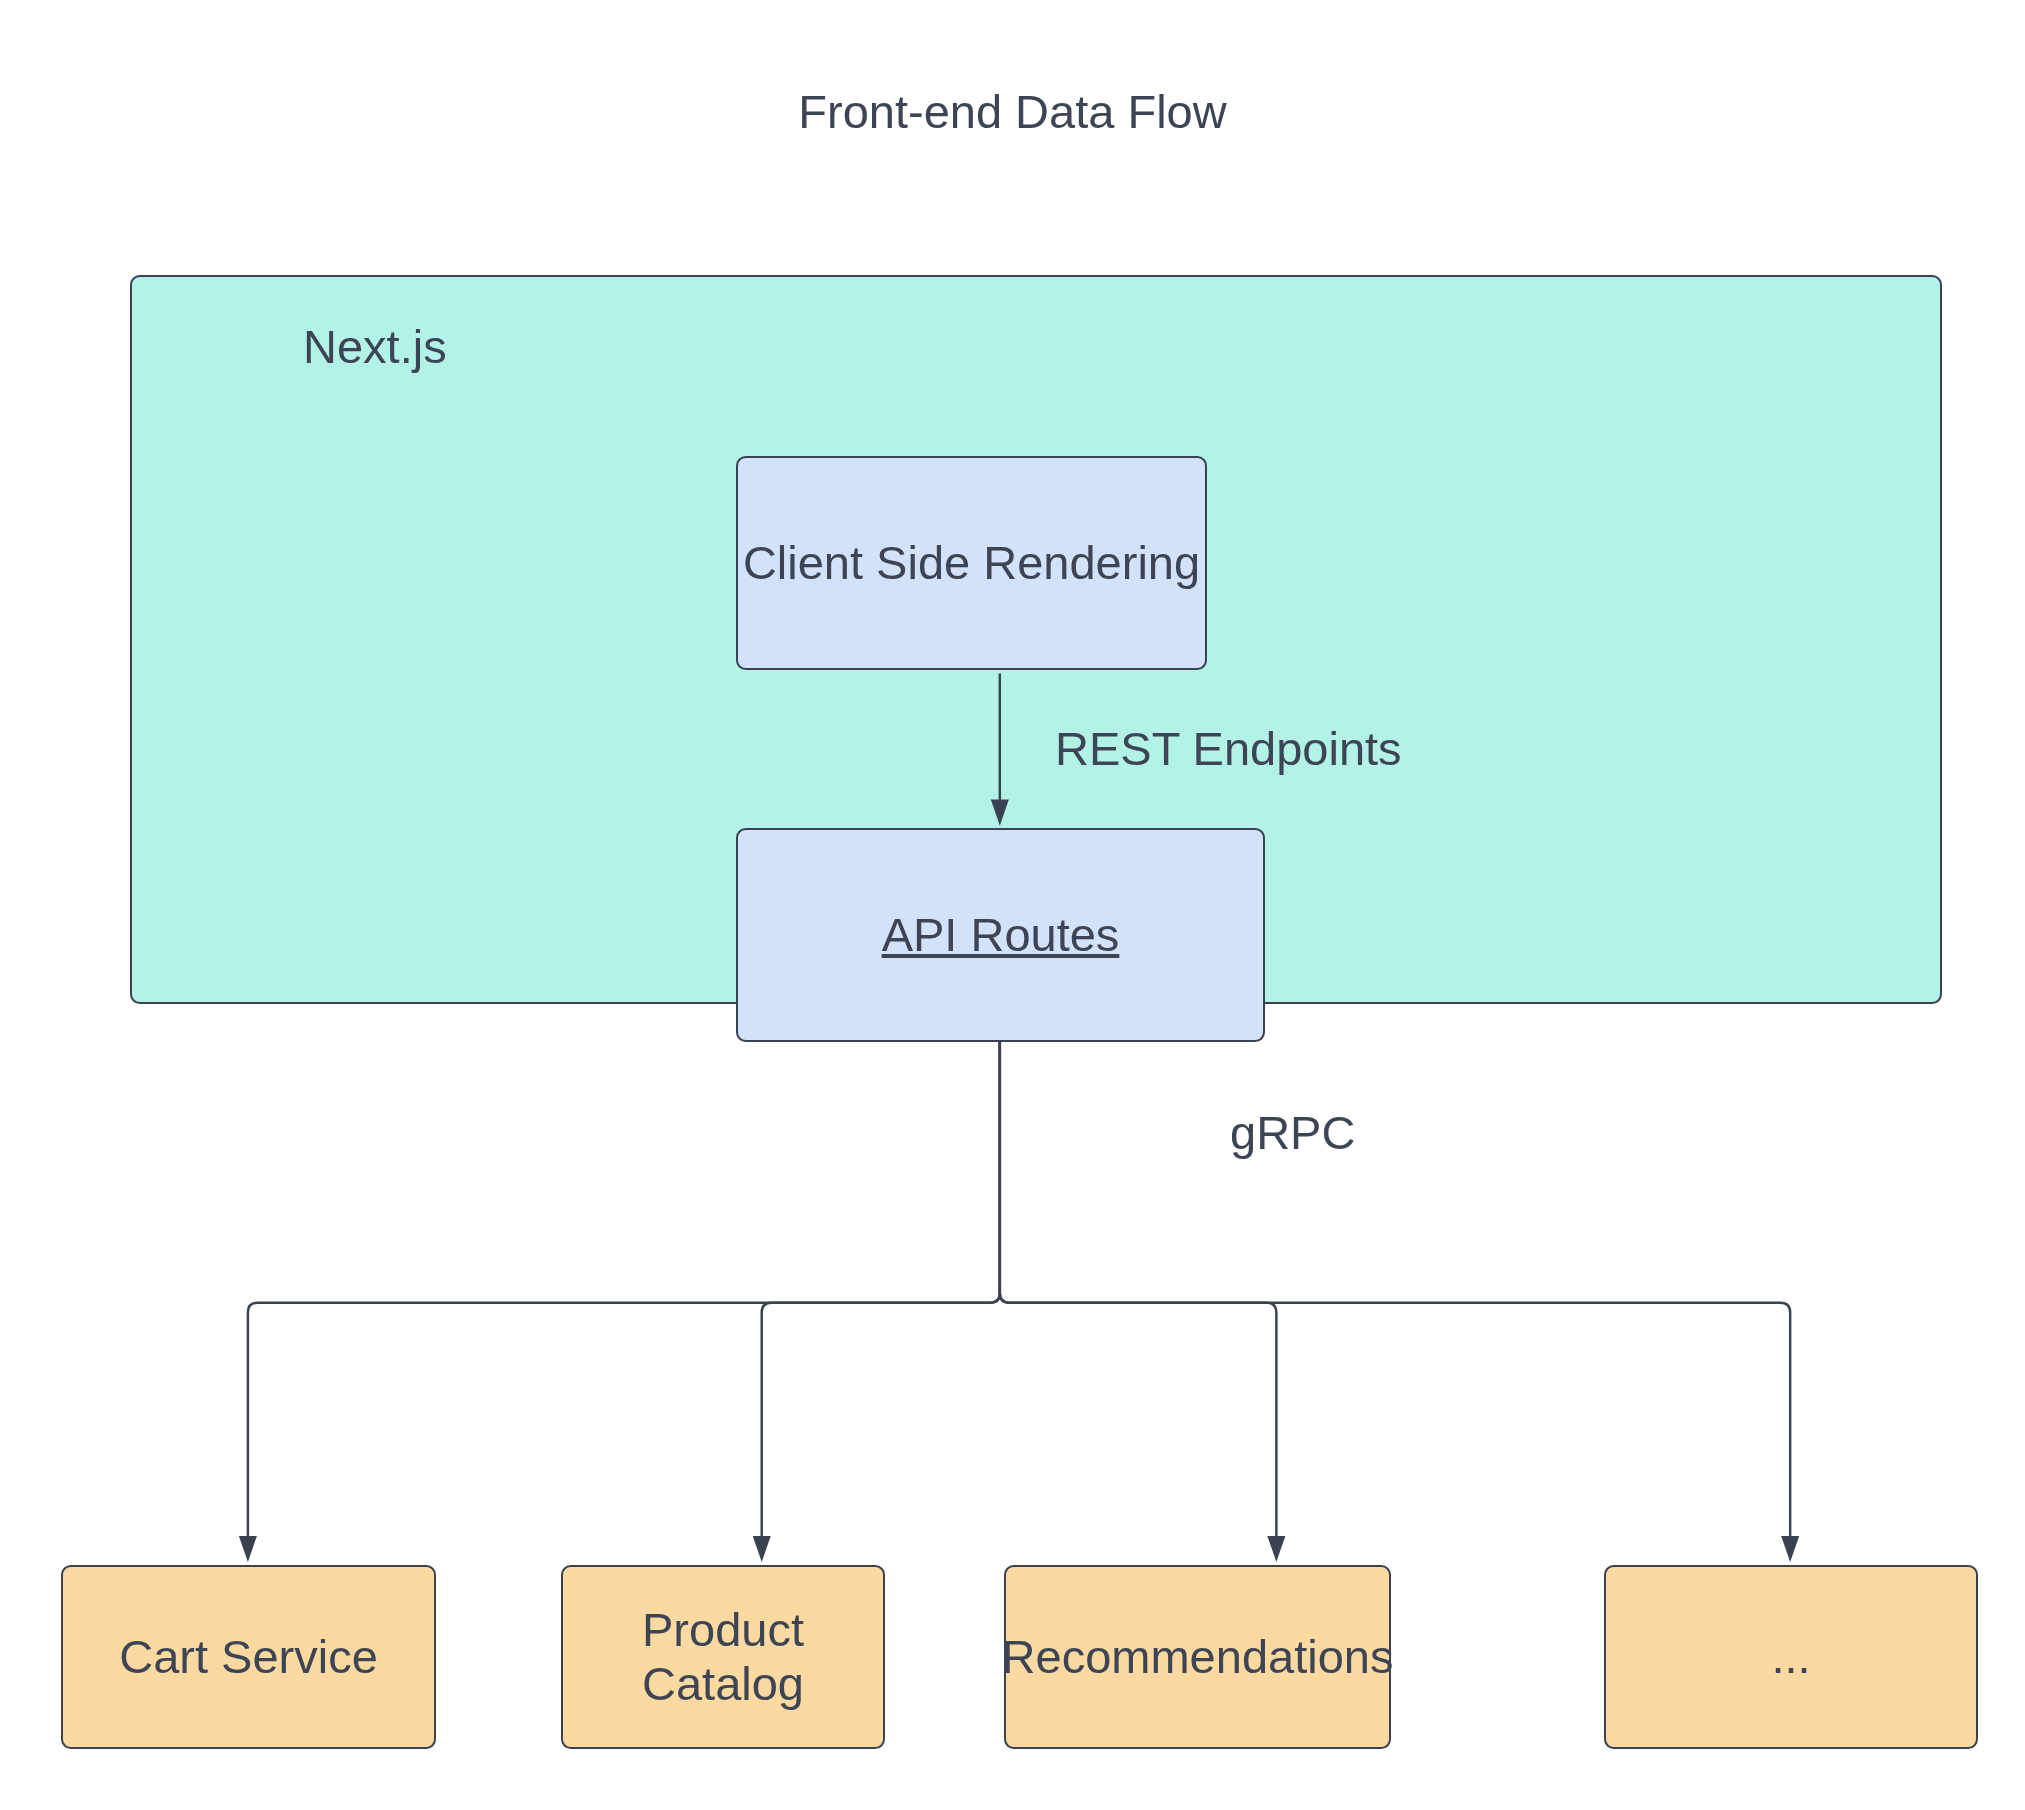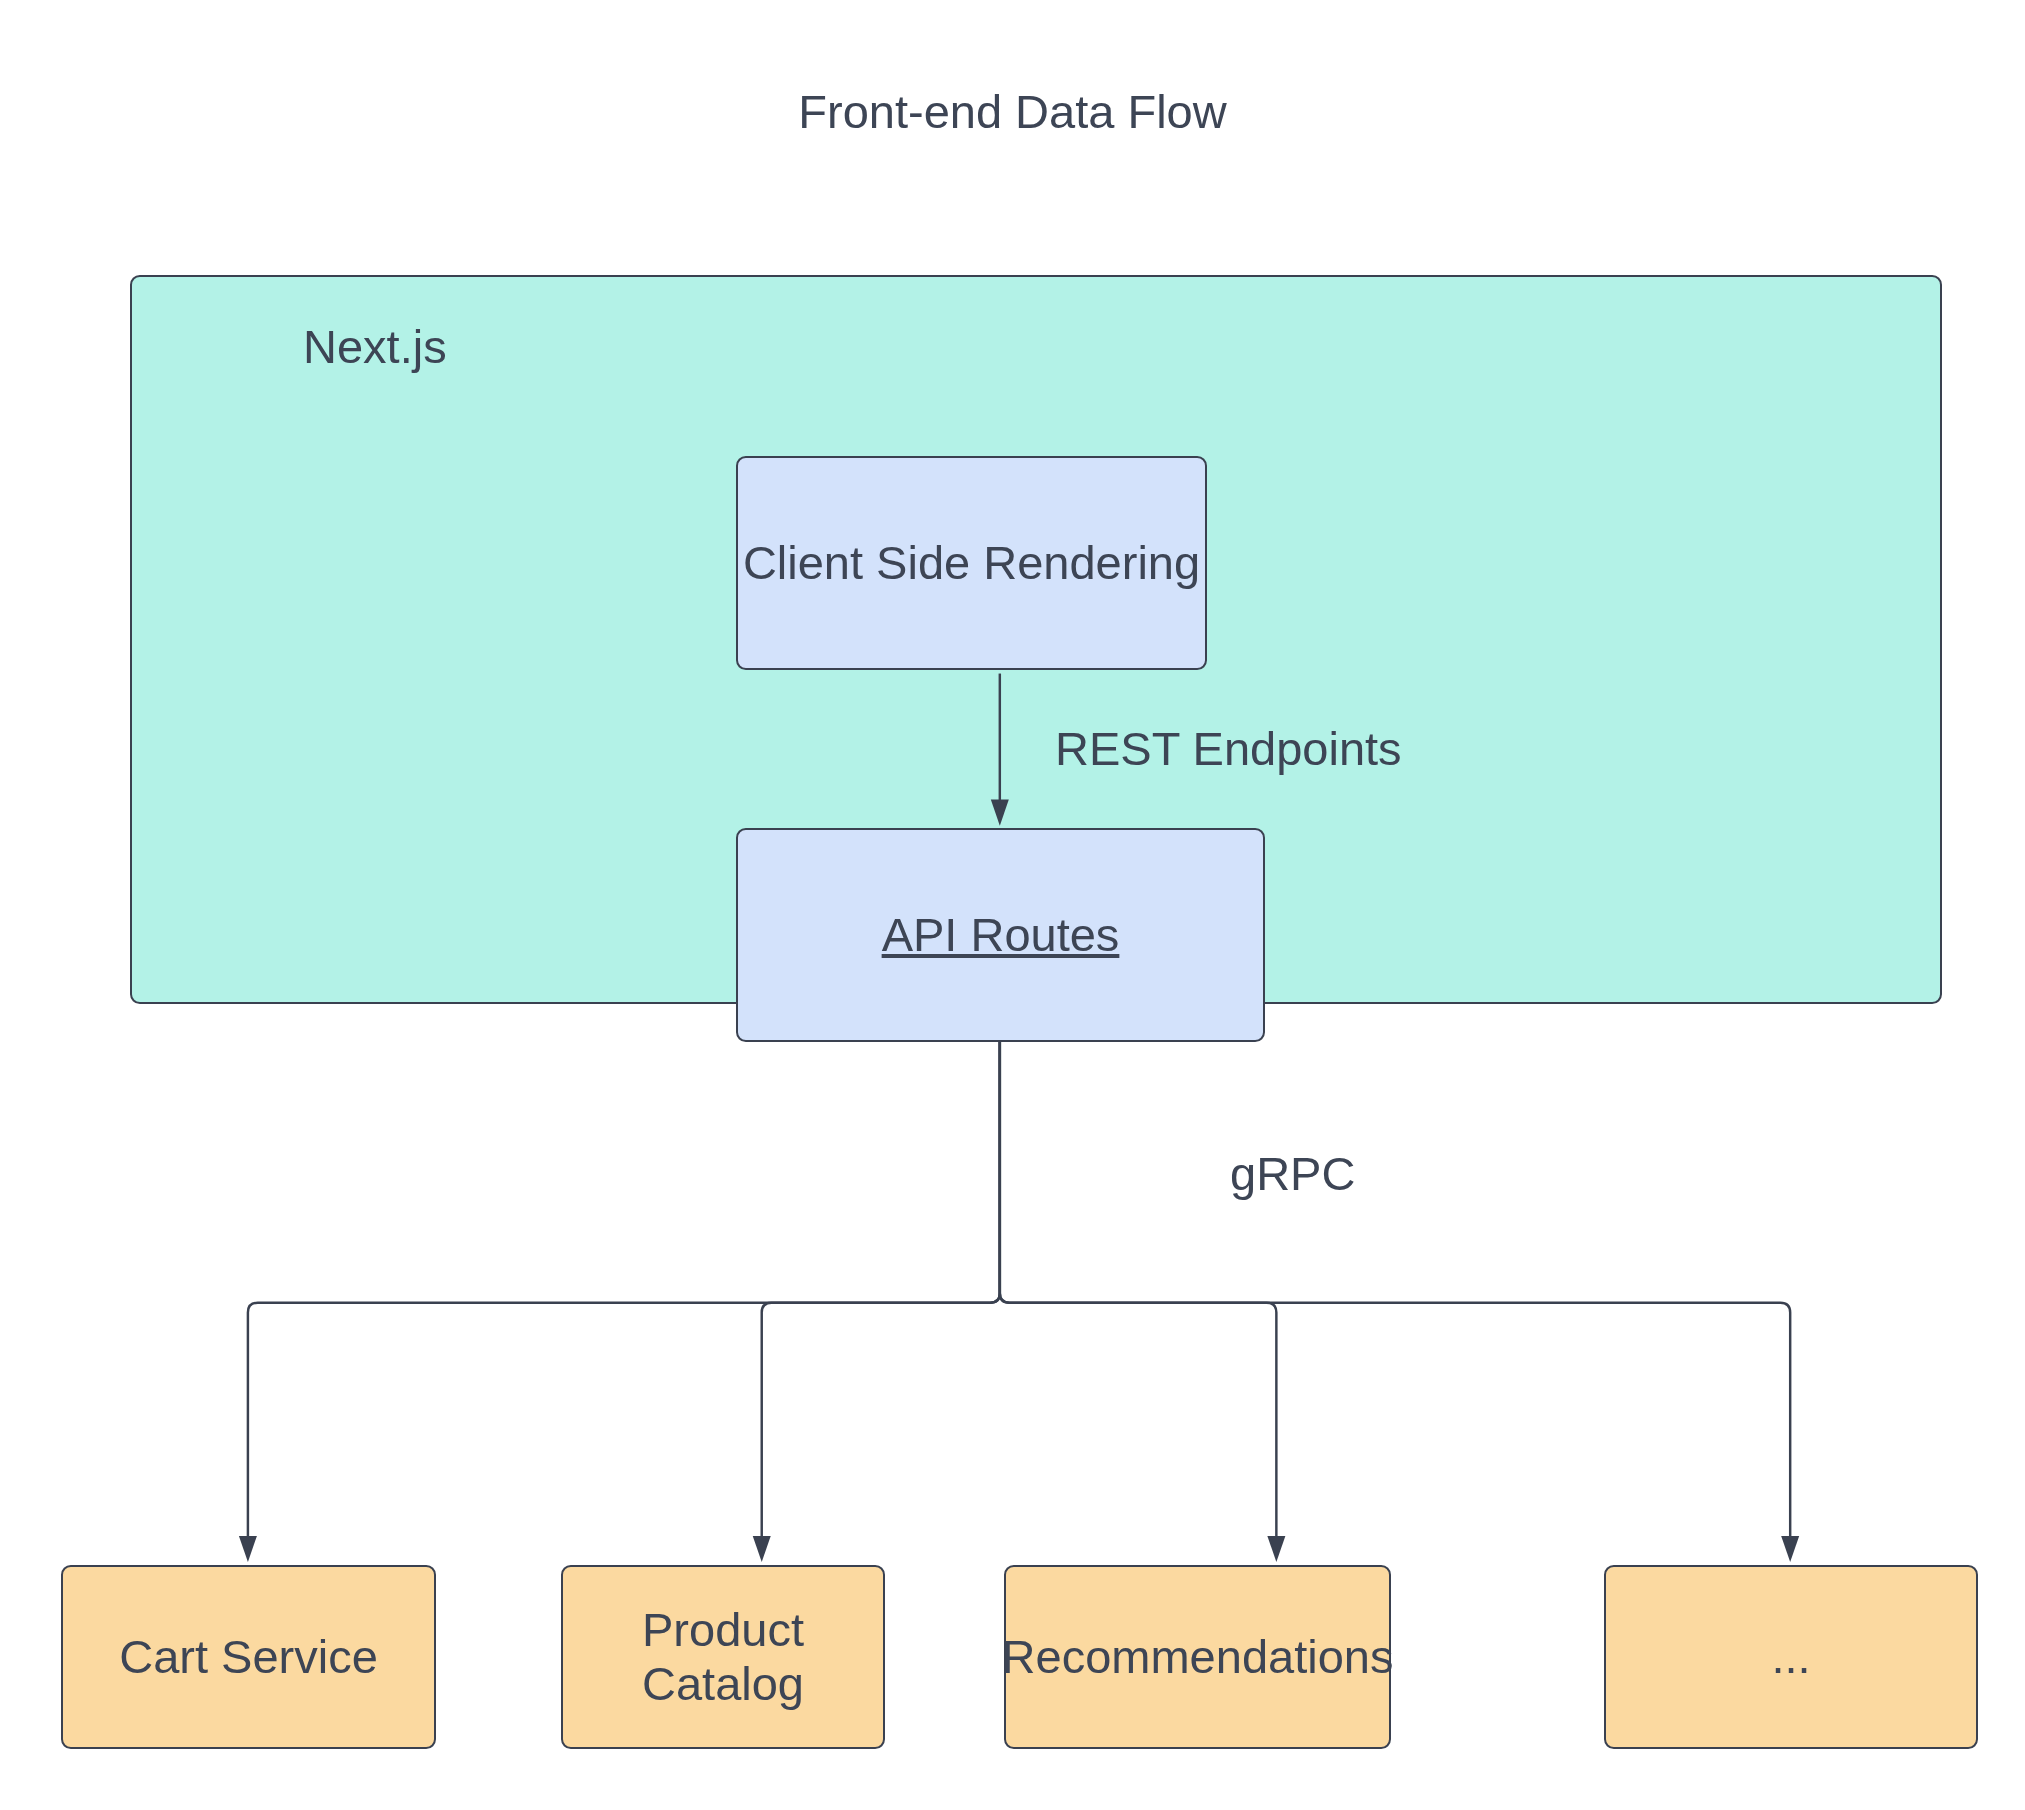--- a/index.html
+++ b/index.html
@@ -83,21 +83,21 @@
   }
   .edges polygon { fill: var(--stroke); }
   .edge-label {
     position: absolute;
     font-size: 47px;
     line-height: 1.15;
     color: var(--text);
     white-space: nowrap;
   }
   #label-rest { left: 1055px; top: 722px; }
-  #label-grpc { left: 1230px; top: 1106px; margin-top: 41px; }
+  #label-grpc { left: 1230px; top: 1106px; }
 </style>
 </head>
 <body>
 
 <div class="canvas">
 
   <div class="title">Front-end Data Flow</div>
 
   <div class="container-node">
     <div class="container-label">Next.js</div>

